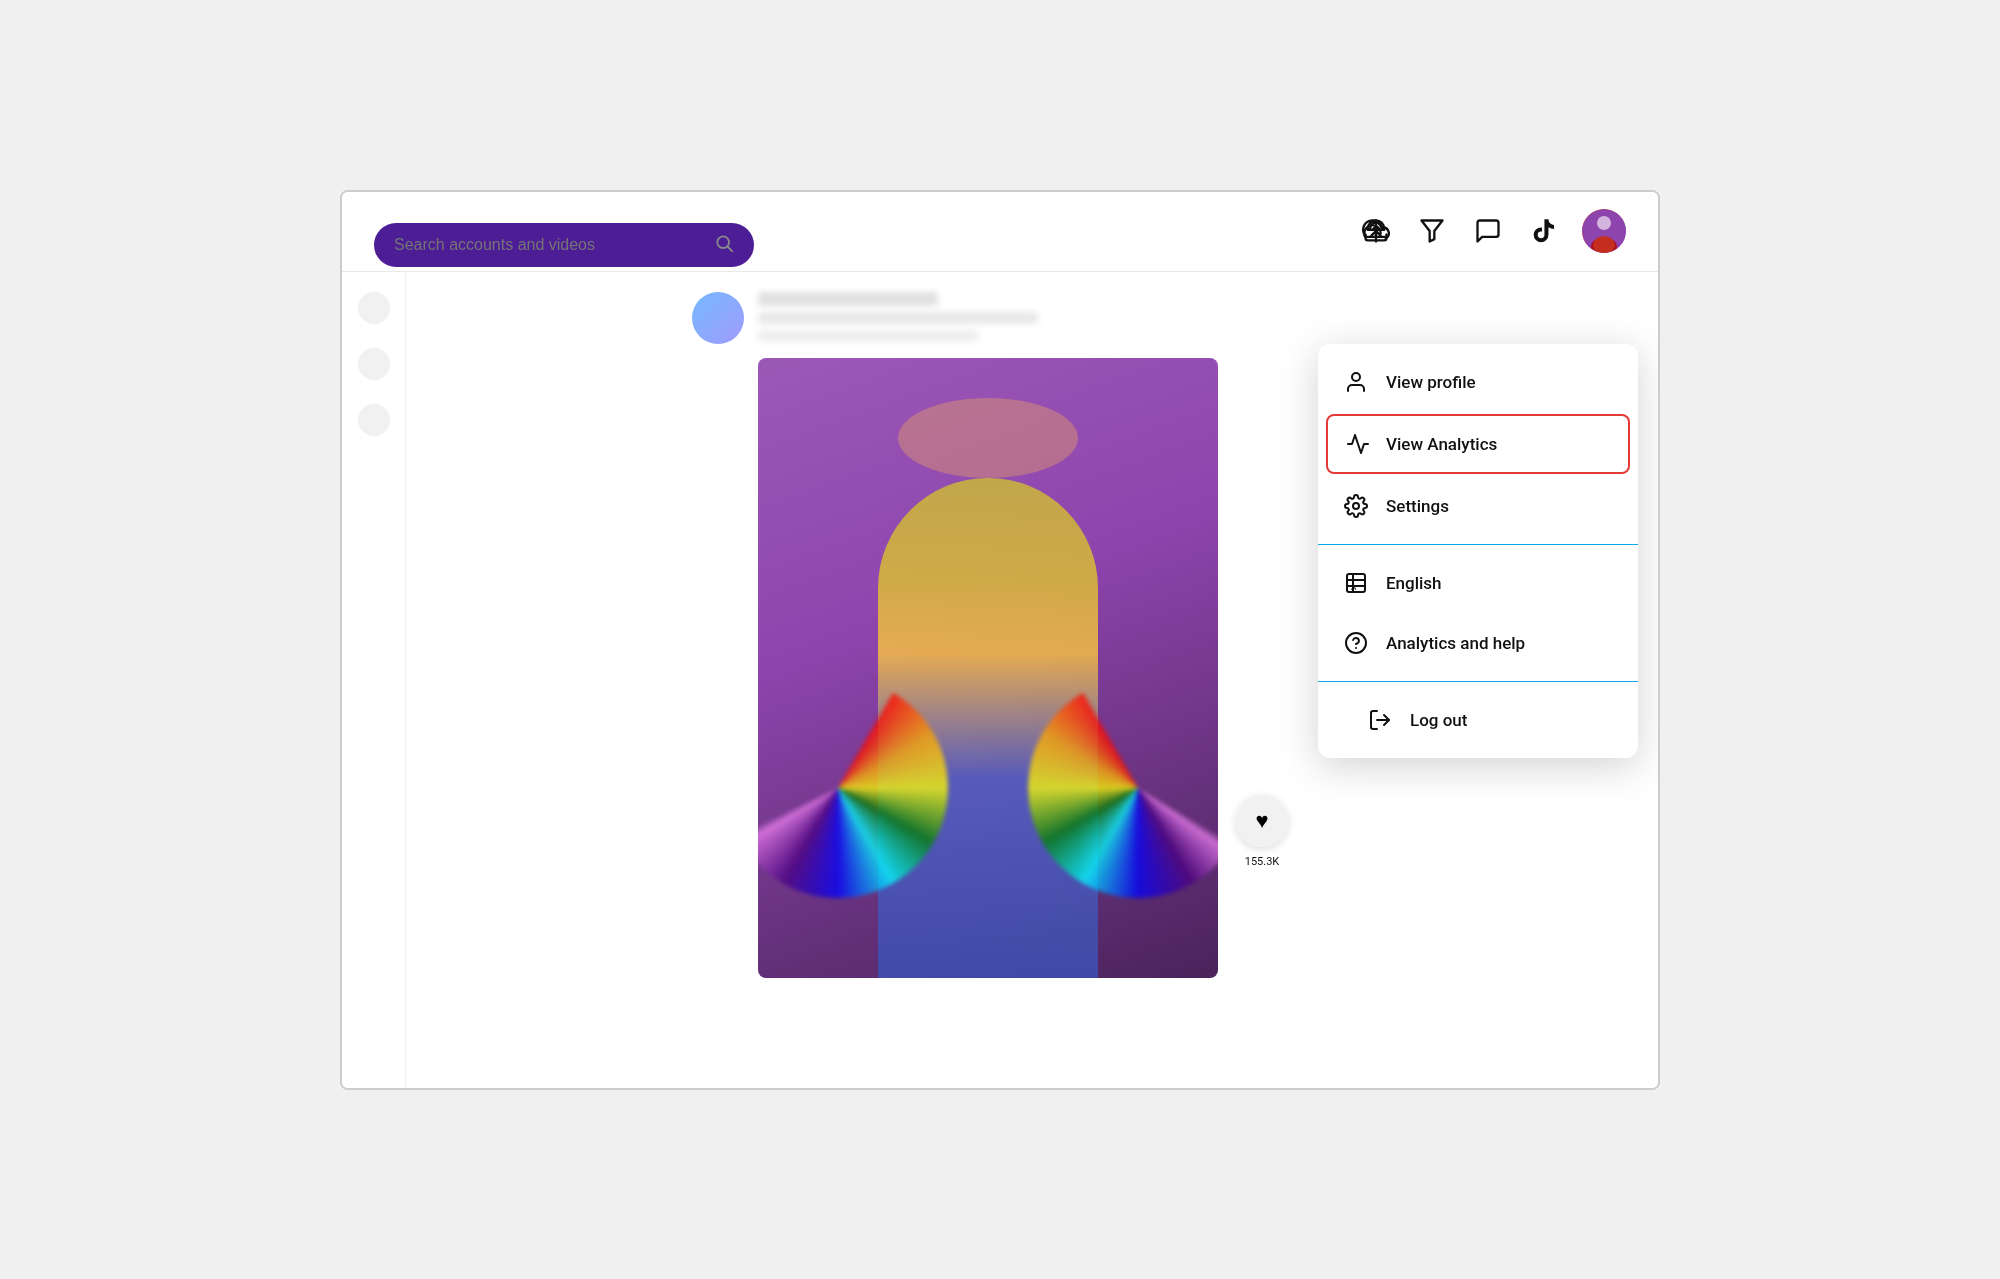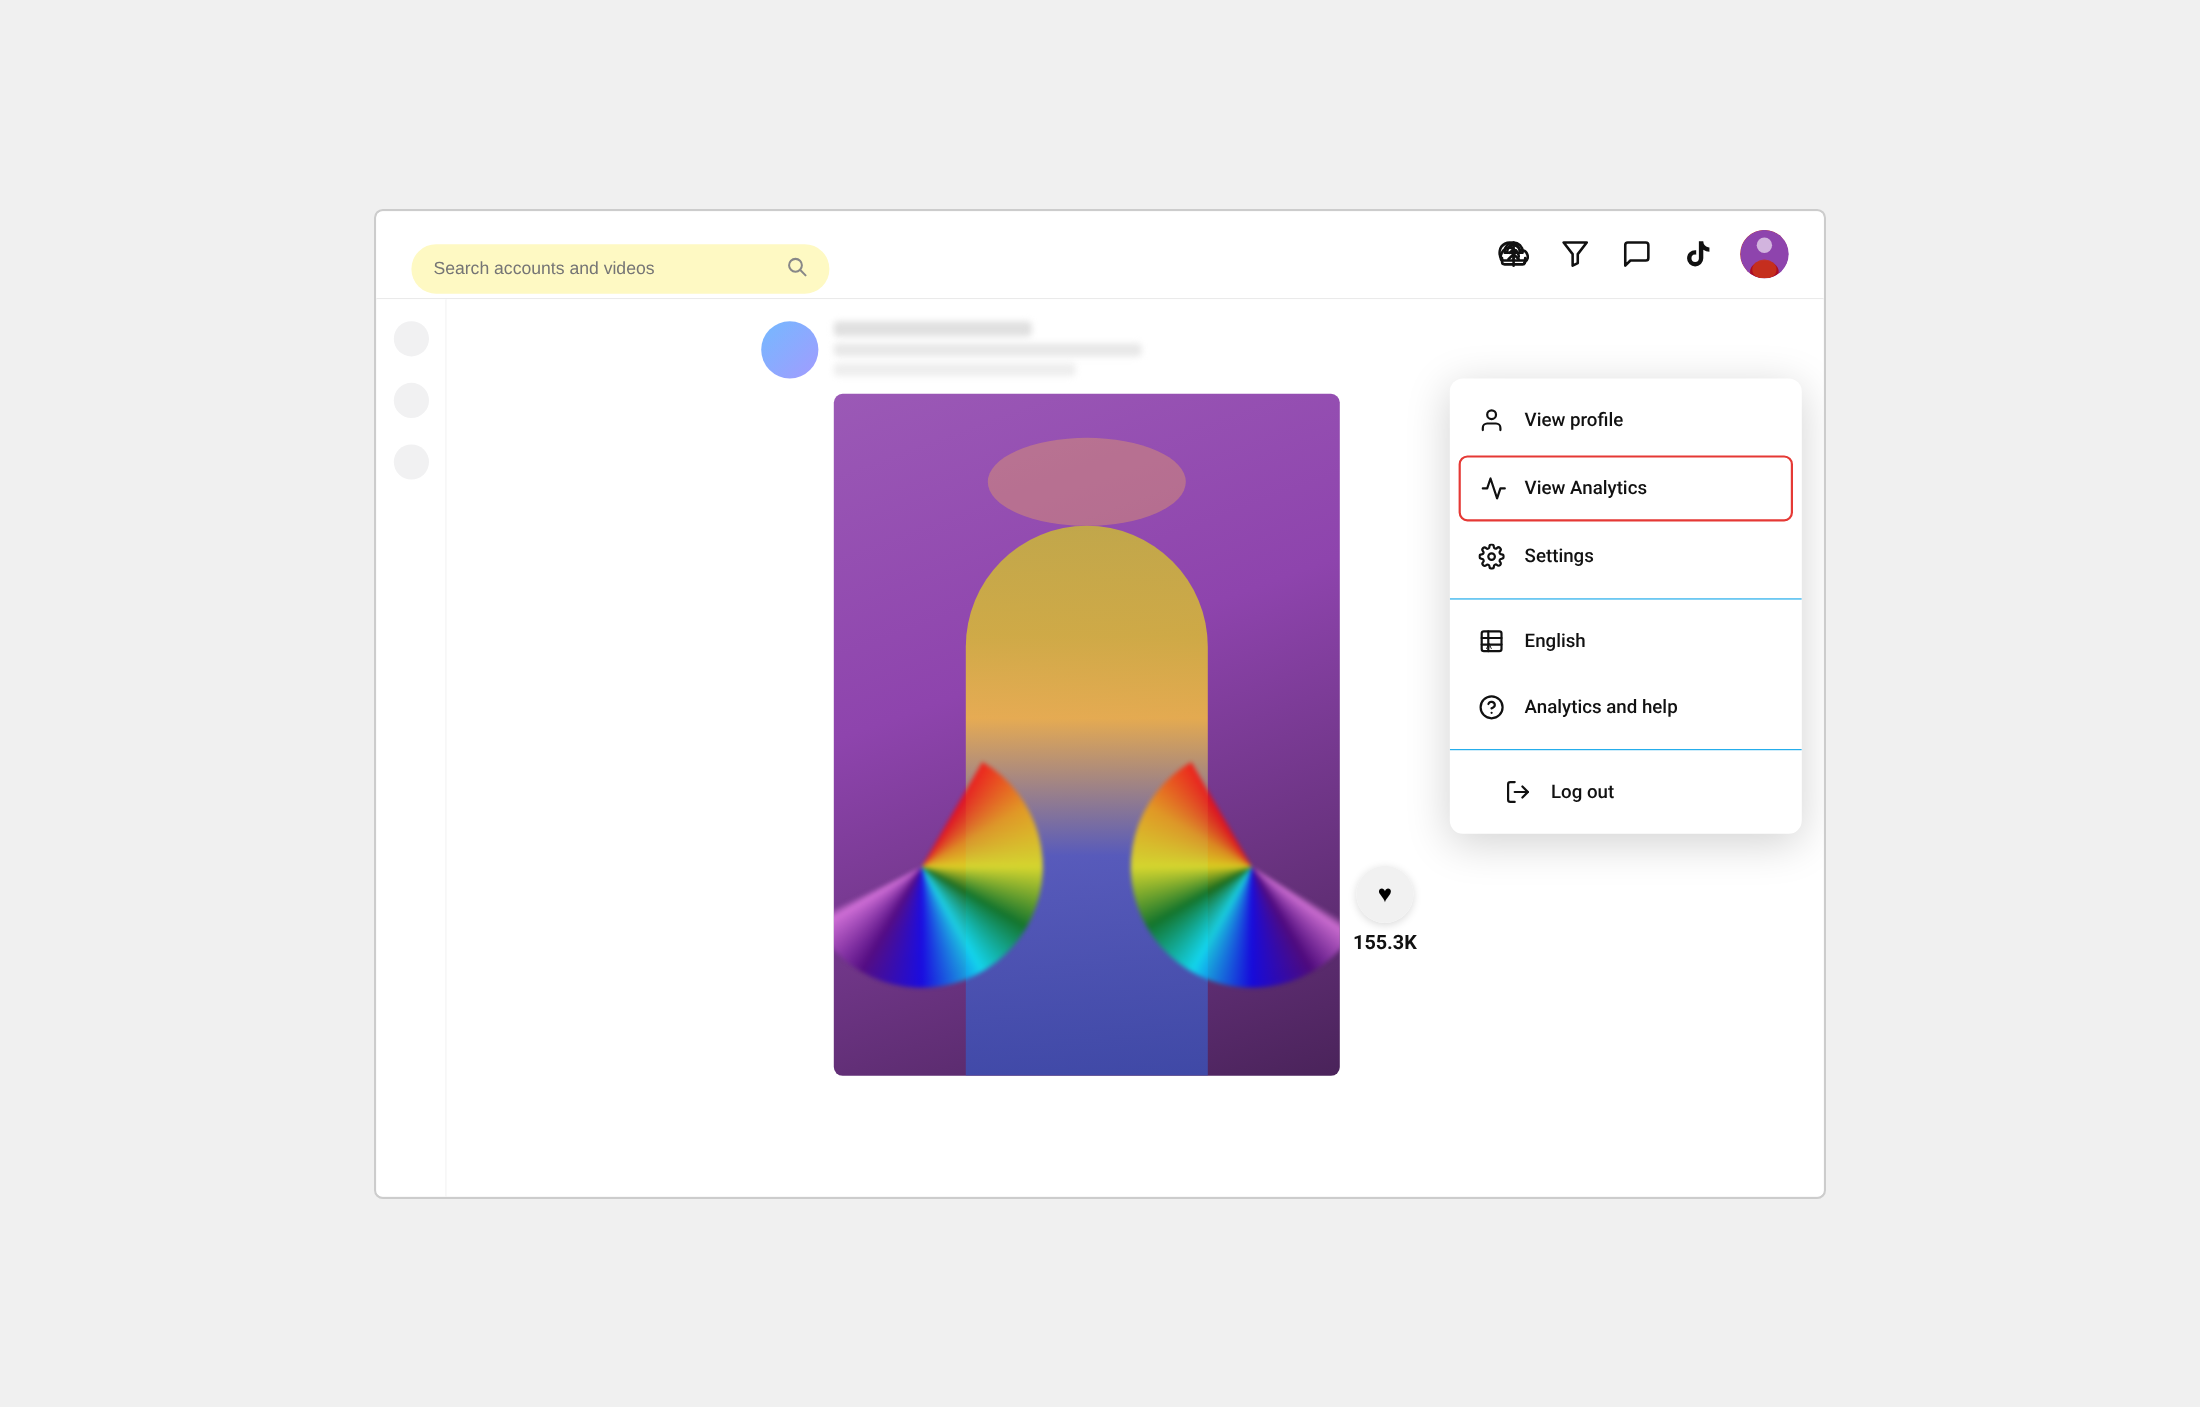--- a/index.html
+++ b/index.html
@@ -29,21 +29,21 @@
       background: #fff;
       border-bottom: 1px solid #e8e8e8;
       display: flex;
       align-items: center;
       padding: 0 32px;
       gap: 16px;
     }
     .search-bar {
       display: flex;
       align-items: center;
-      background: #fef9c3;
+      background: #4c1d95;
       border-radius: 92px;
       padding: 10px 20px;
       width: 380px;
       gap: 10px;
       border: none;
       margin-top: 27px;
     }
     .search-input {
       border: none;
       background: transparent;
@@ -192,22 +192,22 @@
       border-radius: 50%;
       background: rgba(240,240,240,0.95);
       display: flex;
       align-items: center;
       justify-content: center;
       cursor: pointer;
       font-size: 22px;
       box-shadow: 0 2px 8px rgba(0,0,0,0.15);
     }
     .action-count {
-      font-size: 18px;
-      font-weight: 700;
+      font-size: 11px;
+      font-weight: 400;
       color: #111;
       text-align: center;
     }
 
     
     .dropdown-menu {
       position: absolute;
       top: 72px;
       right: 20px;
       width: 320px;

